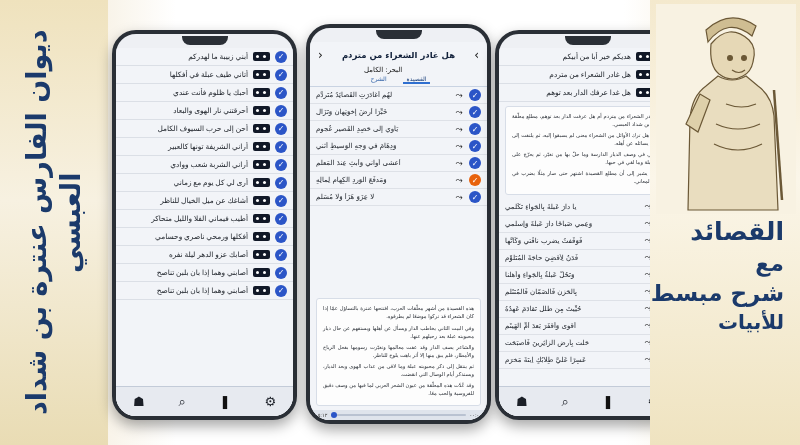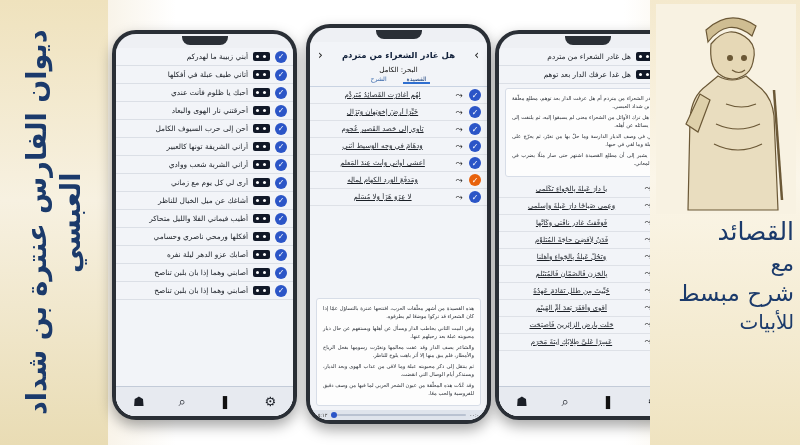--- a/index.html
+++ b/index.html
@@ -32,23 +32,23 @@
   }
   
   .right-panel {
     position:absolute; right:0; top:0; width:150px; height:445px;
     background: linear-gradient(180deg,#f4e9cd,#fbf6e9 40%, #efe3c0);
   }
   .warrior {
     position:absolute; right:4px; top:4px; width:140px; height:210px;
   }
   .right-text {
-    position:absolute; right:6px; top:215px; width:150px;
+    position:absolute; right:16px; top:215px; width:150px;
     text-align:right; direction:rtl;
-    color:#1b3a6b; font-weight:normal; line-height:1.35;
+    color:#1b3a6b; font-weight:bold; line-height:1.35;
   }
   .rt1 { font-size:25px; }
   .rt2 { font-size:22px; }
   .rt3 { font-size:23px; }
   .rt4 { font-size:20px; }
 
   
   .phone {
     position:absolute; top:30px; width:185px; height:390px;
     background:#eef0f4; border:4px solid #2a2f36; border-radius:24px;
@@ -72,38 +72,38 @@
   
   .p-header {
     display:flex; align-items:center; justify-content:space-between;
     padding:6px 8px 2px 8px; direction:rtl;
   }
   .p-header .title {
     font-size:8.5px; color:#11203a; font-weight:bold; flex:1; text-align:center;
   }
   .arrow { font-size:12px; color:#111; cursor:pointer; }
   .meter {
-    text-align:center; font-size:7px; color:#111; padding:2px 16px 1px; direction:rtl;
+    text-align:left; font-size:7px; color:#111; padding:2px 9px 1px; direction:rtl;margin-left:45px;
   }
   .mini-tabs {
     display:flex; justify-content:center; gap:12px; font-size:6px;
     color:#2d5fa5; border-bottom:1px solid #c9d3e2; padding-bottom:2px; direction:rtl;
   }
   .mini-tabs span { padding:0 4px; }
   .mini-tabs .active { color:#1a3f7a; border-bottom:2px solid #2f6fd0; }
 
   
   .list { flex:1; overflow:hidden; }
   .row {
     display:flex; align-items:center; gap:5px;
     padding:2.5px 6px; direction:rtl;
     border-bottom:1px solid rgba(150,160,175,.25);
   }
   .row .txt {
-    flex:1; text-align:right; font-size:7.4px; color:#1a1f26; white-space:nowrap; overflow:hidden;
+    flex:1; text-align:right; font-size:7.4px; color:#1a1f26; white-space:nowrap; overflow:hidden;font-family:Liberation Serif, serif;
   }
   .chk {
     width:12px; height:12px; border-radius:50%;
     background:#2b55c7; color:#fff; font-size:8px;
     display:flex; align-items:center; justify-content:center; flex:0 0 auto;
   }
   .chk.orange { background:#e8620c; }
   .audio {
     width:17px; height:9px; border-radius:2px; background:#111827;
     flex:0 0 auto; position:relative;
@@ -117,21 +117,21 @@
   .share {
     width:10px; height:10px; flex:0 0 auto; color:#111;
     display:flex; align-items:center; justify-content:center; font-size:9px;
   }
 
   
   .vrow {
     display:flex; align-items:center; gap:5px; padding:2px 6px; direction:rtl;
     border-bottom:1px solid rgba(150,160,175,.22);
   }
-  .vrow .vtxt { flex:1; text-align:center; font-size:7px; color:#1a1f26; white-space:nowrap; overflow:hidden;text-decoration:underline; }
+  .vrow .vtxt { flex:1; text-align:left; font-size:7px; color:#1a1f26; white-space:nowrap; overflow:hidden; }
 
   
   .explain {
     margin:4px 6px; padding:5px 6px; background:#fdfdfd;
     border:1px solid #d7dde7; border-radius:3px;
     direction:rtl; text-align:justify;
     font-size:5.2px; line-height:1.55; color:#2a2f36;
     max-height:120px; overflow:hidden;
   }
   .explain p { margin:0 0 3px 0; }
@@ -307,20 +307,25 @@
         <span class="bar"></span>
         <span>٠٥:١٢</span>
       </div>
     </div>
   </div>
 
   <div class="phone" id="phone3">
     <div class="notch"></div>
     <div class="screen">
       <div id="p3-top">
+          <div class="row">
+            <span class="chk">✓</span>
+            <span class="audio"></span>
+            <span class="txt">هديكم خير أبا من أبيكم</span>
+          </div>
         </div>
       <div id="p3-sel">
           <div class="row">
             <span class="chk orange">✓</span>
             <span class="audio"></span>
             <span class="txt">هل غادر الشعراء من متردم</span>
           </div>
           <div class="row">
             <span class="chk orange">✓</span>
             <span class="audio"></span>
@@ -340,21 +345,21 @@
             <span class="vtxt">يا دارَ عَبلَةَ بِالجَواءِ تَكَلَّمي</span>
           </div>
           <div class="vrow">
             <span class="chk">✓</span>
             <span class="share">⤳</span>
             <span class="vtxt">وَعِمي صَباحًا دارَ عَبلَةَ وَاِسلَمي</span>
           </div>
           <div class="vrow">
             <span class="chk">✓</span>
             <span class="share">⤳</span>
-            <span class="vtxt">فَوَقَفتُ غادر ناقَتي وَكَأَنَّها</span>
+            <span class="vtxt">فَوَقَفتُ يضرب ناقَتي وَكَأَنَّها</span>
           </div>
           <div class="vrow">
             <span class="chk">✓</span>
             <span class="share">⤳</span>
             <span class="vtxt">فَدَنٌ لِأَقضِيَ حاجَةَ المُتَلَوِّمِ</span>
           </div>
           <div class="vrow">
             <span class="chk">✓</span>
             <span class="share">⤳</span>
             <span class="vtxt">وَتَحُلُّ عَبلَةُ بِالجَواءِ وَأَهلُنا</span>

